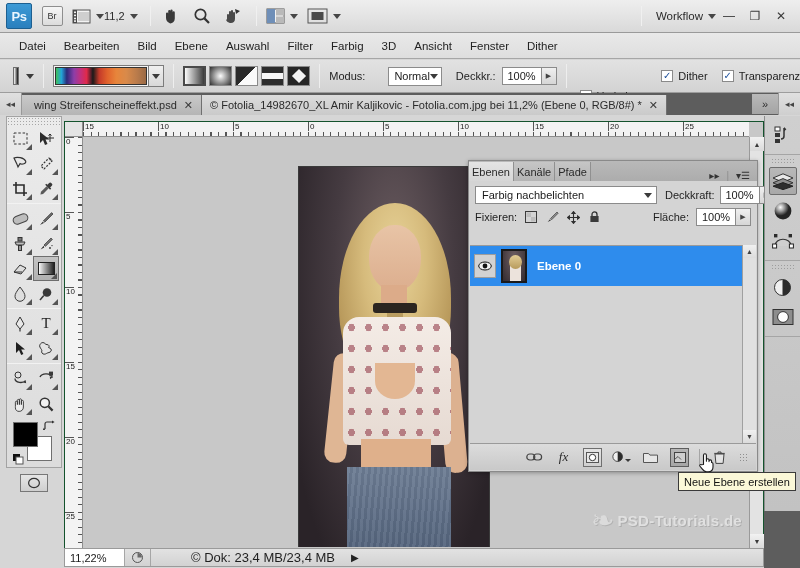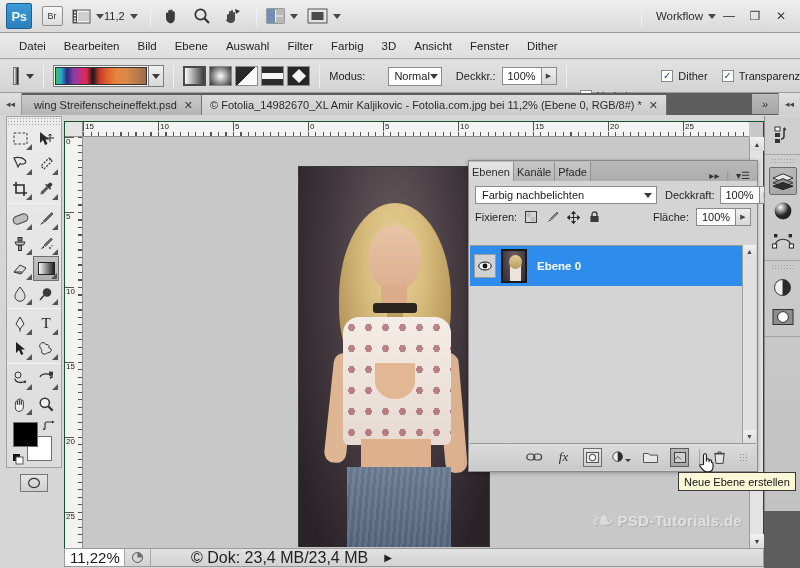--- a/index.html
+++ b/index.html
@@ -172,23 +172,23 @@
   .wm{position:absolute;right:6px;bottom:10px;display:flex;align-items:center;opacity:.45;}
   .wm-txt{font-size:15px;font-weight:bold;color:#fefefe;text-shadow:1px 1px 0 #8d8d8d;letter-spacing:.3px;}
   .wm-bf{font-size:28px;color:#f2f2f2;text-shadow:1px 1px 0 #9a9a9a;margin-right:3px;}
   .scroll-v{position:absolute;right:0;top:15px;width:14px;bottom:14px;background:#e3e3e3;border-left:1px solid #9a9a9a;}
   .scroll-h{position:absolute;left:18px;bottom:0;right:14px;height:14px;background:#e3e3e3;border-top:1px solid #9a9a9a;}
   .sbtn{width:14px;height:14px;display:flex;align-items:center;justify-content:center;font-size:7px;color:#3a3a3a;background:linear-gradient(to bottom,#f2f2f2,#dadada);}
 
   
   .statusbar{position:absolute;left:64px;top:548px;width:700px;height:19px;
     background:linear-gradient(to bottom,#e2e2e2,#d2d2d2);border:1px solid #9a9a9a;display:flex;align-items:center;}
-  .sb-zoom{width:60px;height:17px;background:#fff;border-right:1px solid #a6a6a6;display:flex;align-items:center;padding-left:5px;font-size:15px;}
+  .sb-zoom{width:60px;height:17px;background:#fff;border-right:1px solid #a6a6a6;display:flex;align-items:center;padding-left:5px;font-size:11px;}
   .sb-ic{width:26px;height:17px;display:flex;align-items:center;justify-content:center;border-right:1px solid #a6a6a6;}
-  .sb-info{padding-left:40px;font-size:16px;color:#1f1f1f;}
+  .sb-info{padding-left:40px;font-size:13px;color:#1f1f1f;}
   .sb-arrow{margin-left:16px;font-size:10px;color:#222;}
 
   
   .layerspanel{position:absolute;left:468px;top:160px;width:290px;height:312px;
     background:#d4d4d4;border:1px solid #8a8a8a;box-shadow:0 1px 4px rgba(0,0,0,.3);}
   .lp-tabs{height:20px;display:flex;align-items:flex-end;background:linear-gradient(to bottom,#b9b9b9,#acacac);}
   .lp-tab{height:19px;display:flex;align-items:center;padding:0 3px;font-size:11px;color:#2a2a2a;
     background:linear-gradient(to bottom,#c6c6c6,#b4b4b4);border-right:1px solid #909090;}
   .lp-tab.active{background:linear-gradient(to bottom,#e4e4e4,#d6d6d6);}
   .lp-tabend{margin-left:auto;display:flex;align-items:center;gap:7px;padding-right:7px;color:#333;font-size:10px;}

